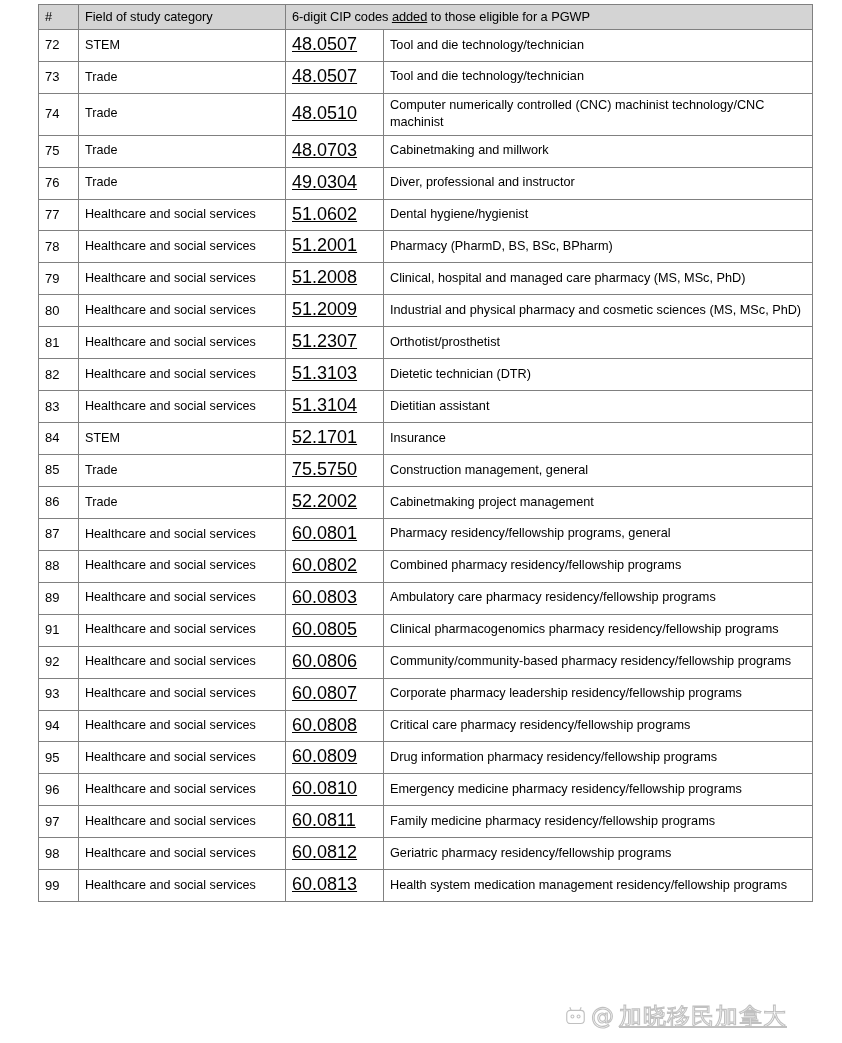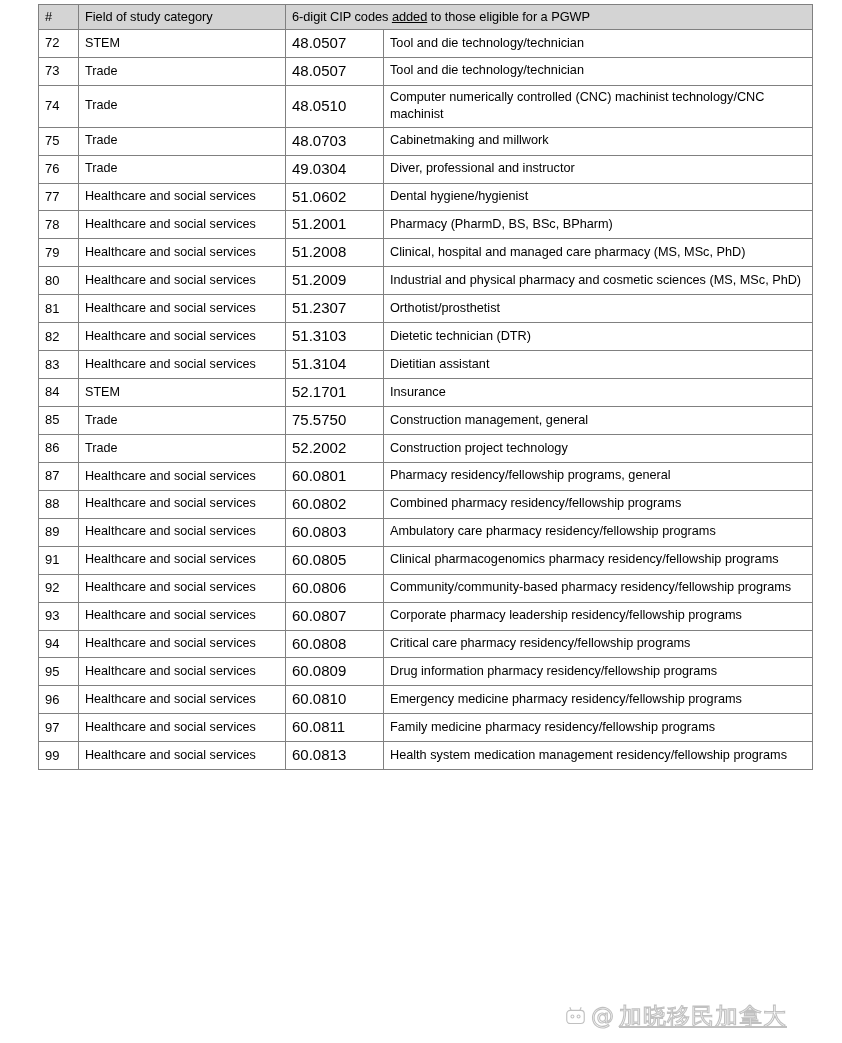--- a/index.html
+++ b/index.html
@@ -73,23 +73,24 @@
     padding-left: 2px;
     padding-right: 2px;
     margin-left: 27px;
   }
   td.col-cat {
     padding-left: 8px;
     font-size: 12.6px;
   }
   td.col-code {
     text-align: center;
-    font-size: 15px;
+    font-size: 18px;
     padding-left: 2px;
     padding-right: 2px;
+    text-decoration: underline;
   }
   td.col-desc {
     padding-left: 9px;
     font-size: 12.7px;
   }
 
   
   #watermark {
     position: absolute;
     left: 565px;
@@ -226,21 +227,21 @@
         <tr>
           <td class="col-num">85</td>
           <td class="col-cat">Trade</td>
           <td class="col-code">75.5750</td>
           <td class="col-desc">Construction management, general</td>
         </tr>
         <tr>
           <td class="col-num">86</td>
           <td class="col-cat">Trade</td>
           <td class="col-code">52.2002</td>
-          <td class="col-desc">Construction project technology</td>
+          <td class="col-desc">Cabinetmaking project management</td>
         </tr>
         <tr>
           <td class="col-num">87</td>
           <td class="col-cat">Healthcare and social services</td>
           <td class="col-code">60.0801</td>
           <td class="col-desc">Pharmacy residency/fellowship programs, general</td>
         </tr>
         <tr>
           <td class="col-num">88</td>
           <td class="col-cat">Healthcare and social services</td>
@@ -287,20 +288,26 @@
           <td class="col-num">96</td>
           <td class="col-cat">Healthcare and social services</td>
           <td class="col-code">60.0810</td>
           <td class="col-desc">Emergency medicine pharmacy residency/fellowship programs</td>
         </tr>
         <tr>
           <td class="col-num">97</td>
           <td class="col-cat">Healthcare and social services</td>
           <td class="col-code">60.0811</td>
           <td class="col-desc">Family medicine pharmacy residency/fellowship programs</td>
+        </tr>
+        <tr>
+          <td class="col-num">98</td>
+          <td class="col-cat">Healthcare and social services</td>
+          <td class="col-code">60.0812</td>
+          <td class="col-desc">Geriatric pharmacy residency/fellowship programs</td>
         </tr>
         <tr>
           <td class="col-num">99</td>
           <td class="col-cat">Healthcare and social services</td>
           <td class="col-code">60.0813</td>
           <td class="col-desc">Health system medication management residency/fellowship programs</td>
         </tr>
       </tbody>
   </table>
 

